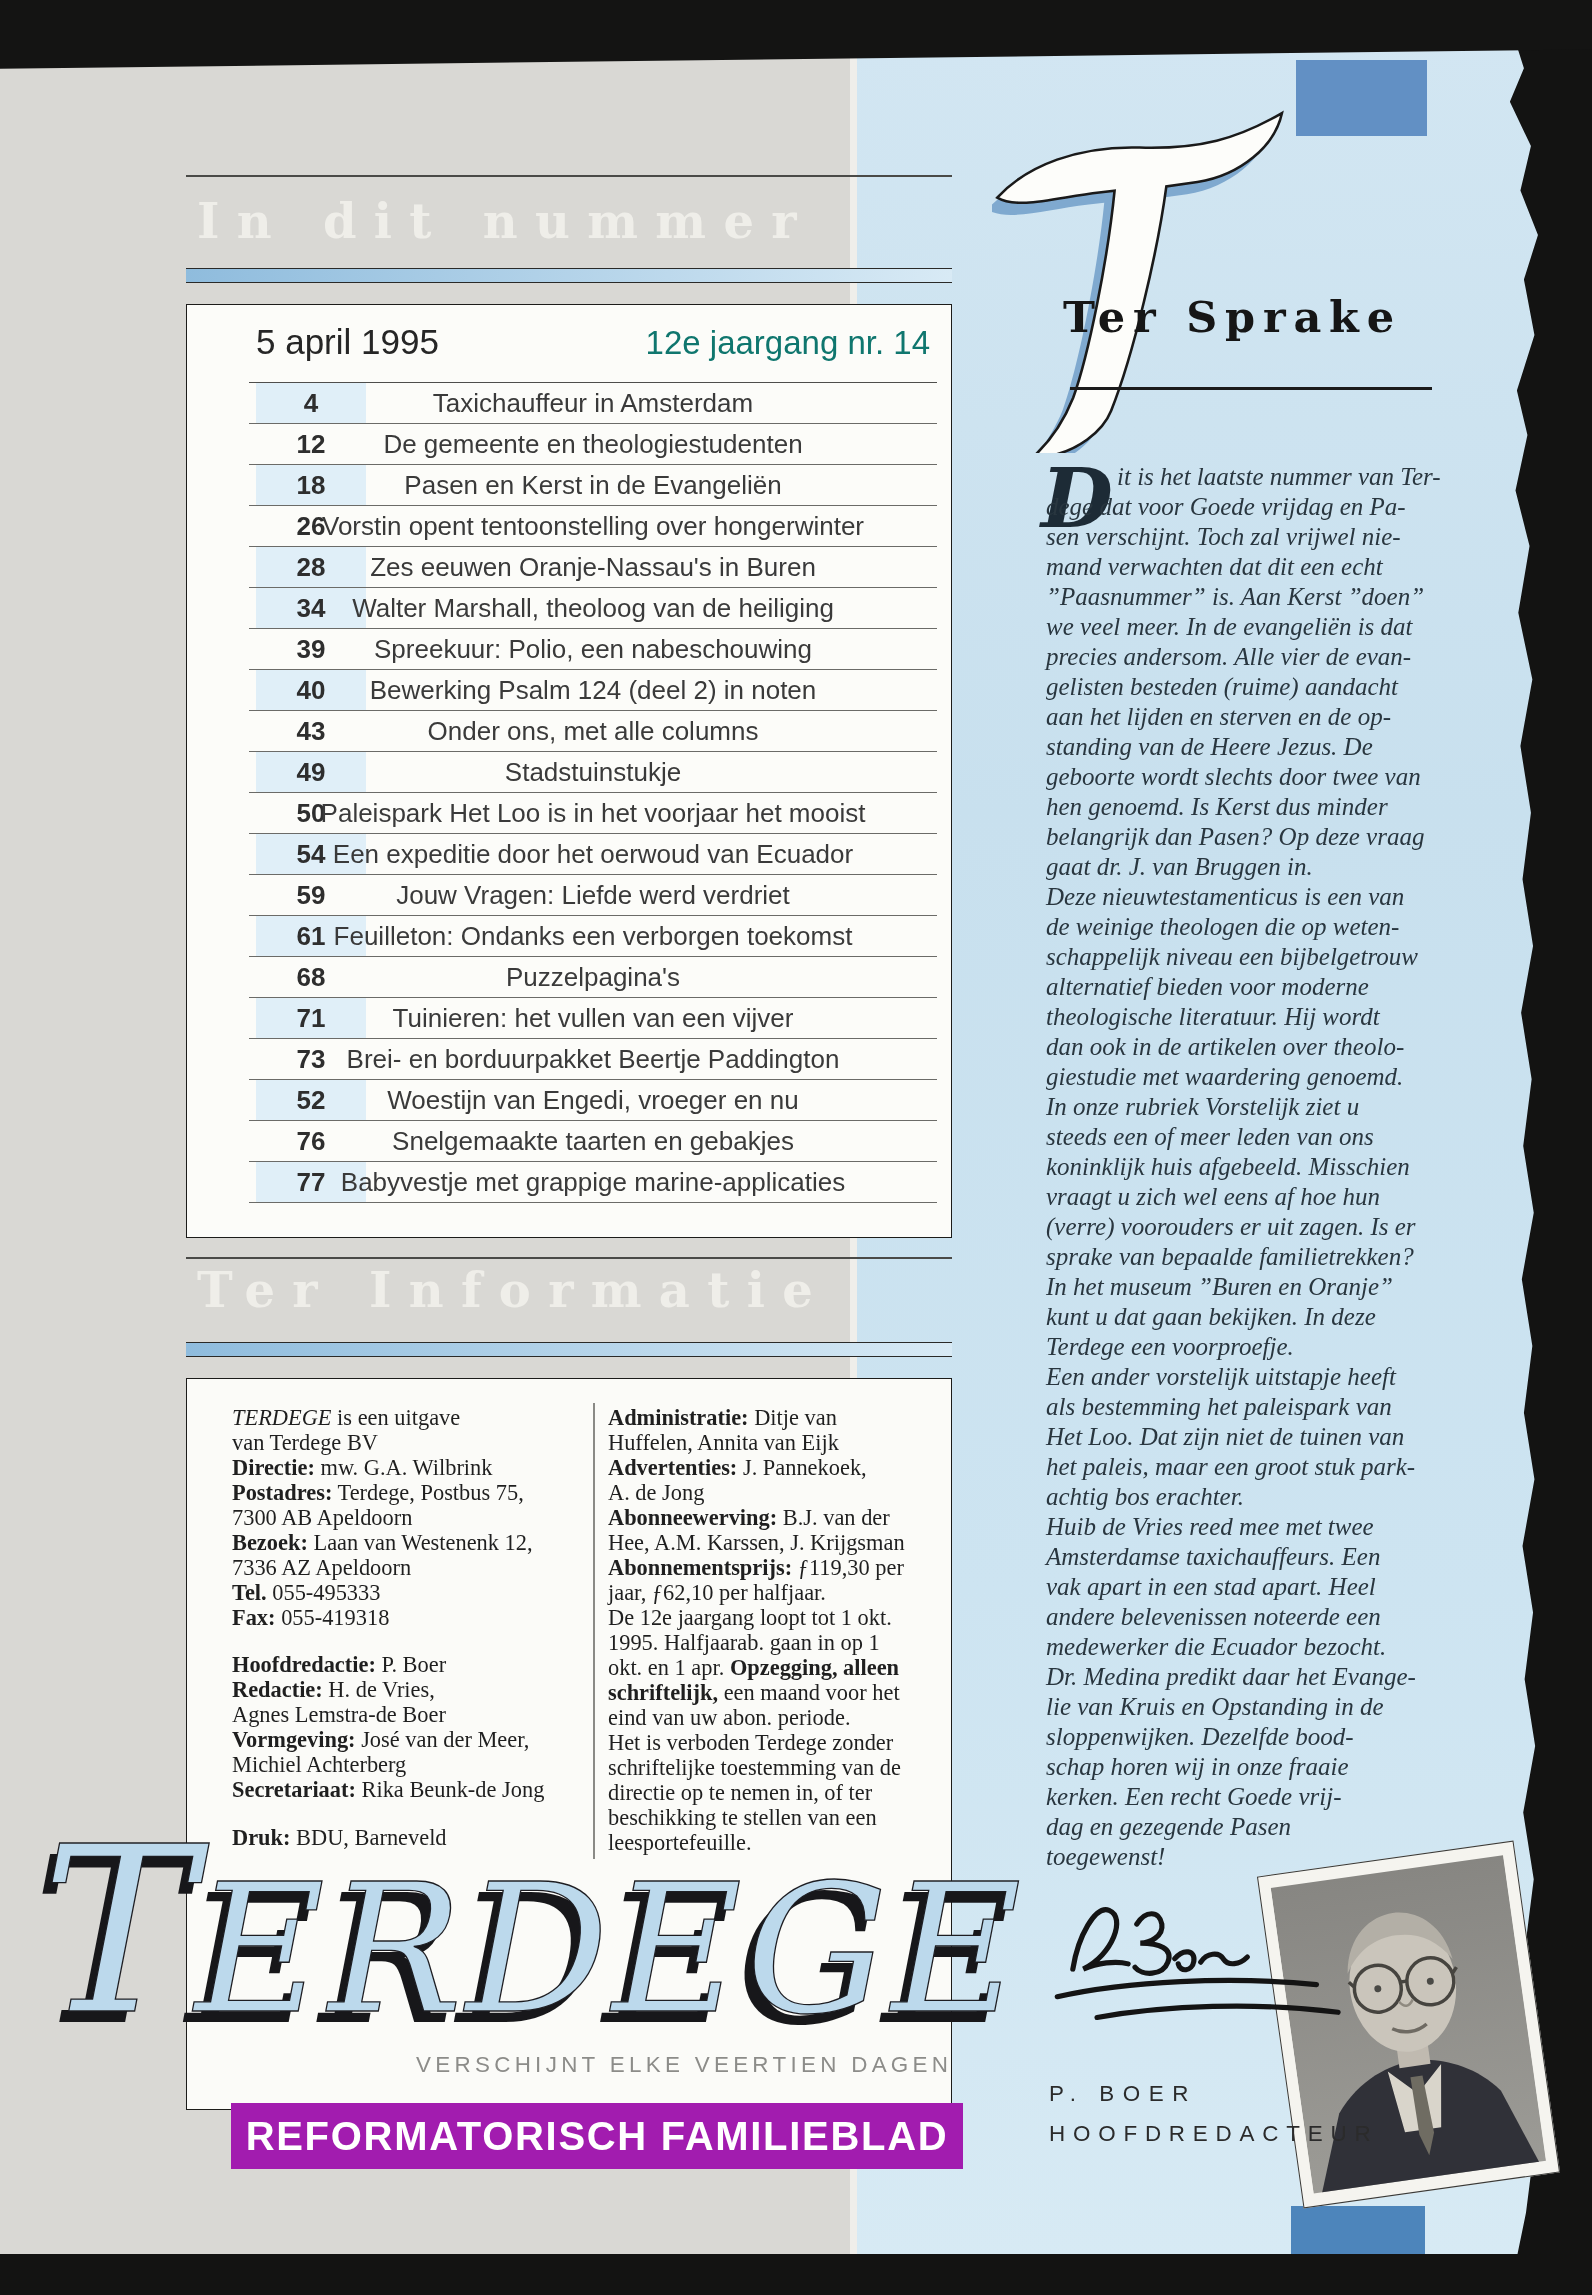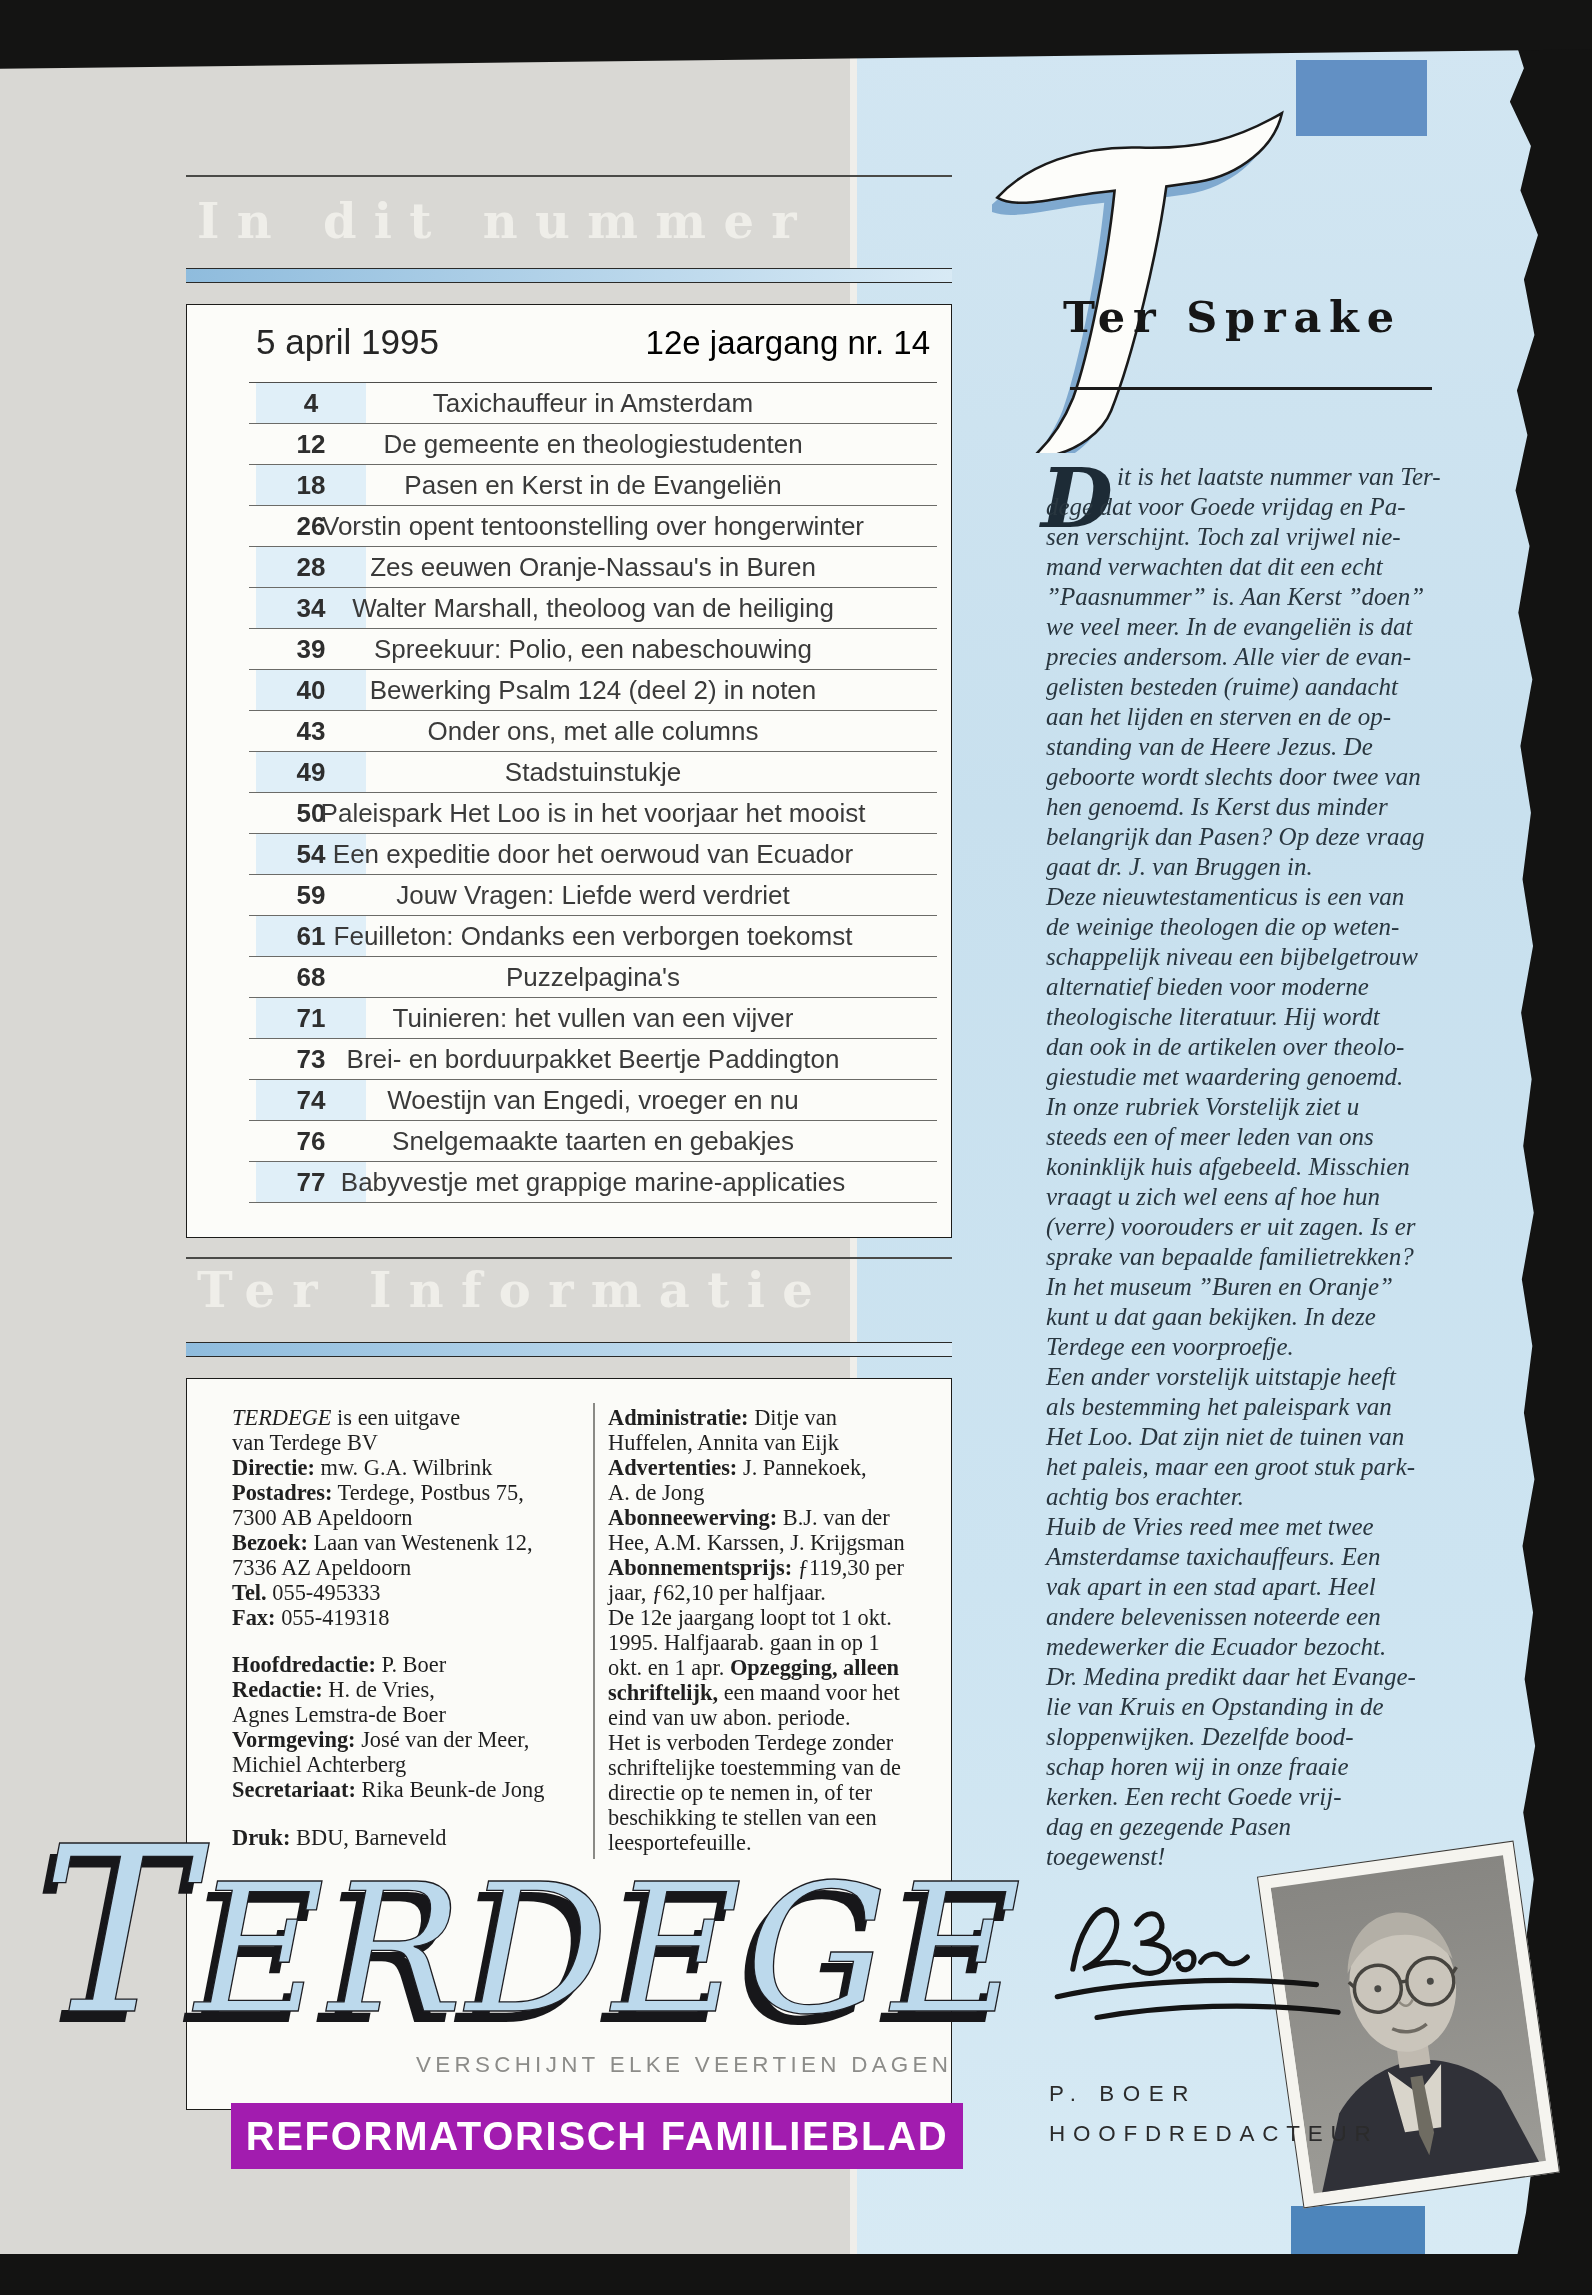--- a/index.html
+++ b/index.html
@@ -28,21 +28,21 @@
               font-size:48px;letter-spacing:17.3px;color:#efeee9;white-space:nowrap;}
   .blue-rule{position:absolute;left:186px;width:766px;height:13px;z-index:4;
              background:linear-gradient(90deg,#8fbcdd,#d8eaf5);
              border-top:1.7px solid #2a2a28;border-bottom:1.7px solid #2a2a28;}
 
   
   .toc-box{position:absolute;left:186px;top:304px;width:766px;height:934px;box-sizing:border-box;
            background:#fcfcf9;border:1.7px solid #1c1c1a;z-index:4;padding-left:48px;}
   .toc-head{position:relative;margin:17.3px 21px 0 21px;height:48px;}
   .toc-date{position:absolute;left:0;top:0;font-size:35px;color:#262626;}
-  .toc-vol{position:absolute;right:0;top:1.7px;font-size:33px;color:#000000;}
+  .toc-vol{position:absolute;right:0;top:1.7px;font-size:33px;color:#0f766e;}
   .toc-sep{margin:12px 14px 0 14px;border-top:1.7px solid #4e4e4c;}
   .toc-rows{margin:0 14px;}
   .toc-row{position:relative;height:40px;border-bottom:1.3px solid #6b6b68;}
   .toc-num-cell{position:absolute;left:7px;top:0;bottom:0;width:110px;text-align:center;
                 font-weight:bold;font-size:26px;color:#2e2e2e;line-height:40px;}
   .toc-row.alt .toc-num-cell{background:#e0eff8;}
   .toc-title{position:absolute;left:0;right:0;text-align:center;font-size:26px;color:#3a3a3a;
              line-height:40px;white-space:nowrap;}
 
   
@@ -173,21 +173,21 @@
         </div>
         <div class="toc-row alt">
           <div class="toc-num-cell">71</div>
           <div class="toc-title">Tuinieren: het vullen van een vijver</div>
         </div>
         <div class="toc-row">
           <div class="toc-num-cell">73</div>
           <div class="toc-title">Brei- en borduurpakket Beertje Paddington</div>
         </div>
         <div class="toc-row alt">
-          <div class="toc-num-cell">74</div>
+          <div class="toc-num-cell">52</div>
           <div class="toc-title">Woestijn van Engedi, vroeger en nu</div>
         </div>
         <div class="toc-row">
           <div class="toc-num-cell">76</div>
           <div class="toc-title">Snelgemaakte taarten en gebakjes</div>
         </div>
         <div class="toc-row alt">
           <div class="toc-num-cell">77</div>
           <div class="toc-title">Babyvestje met grappige marine-applicaties</div>
         </div>

